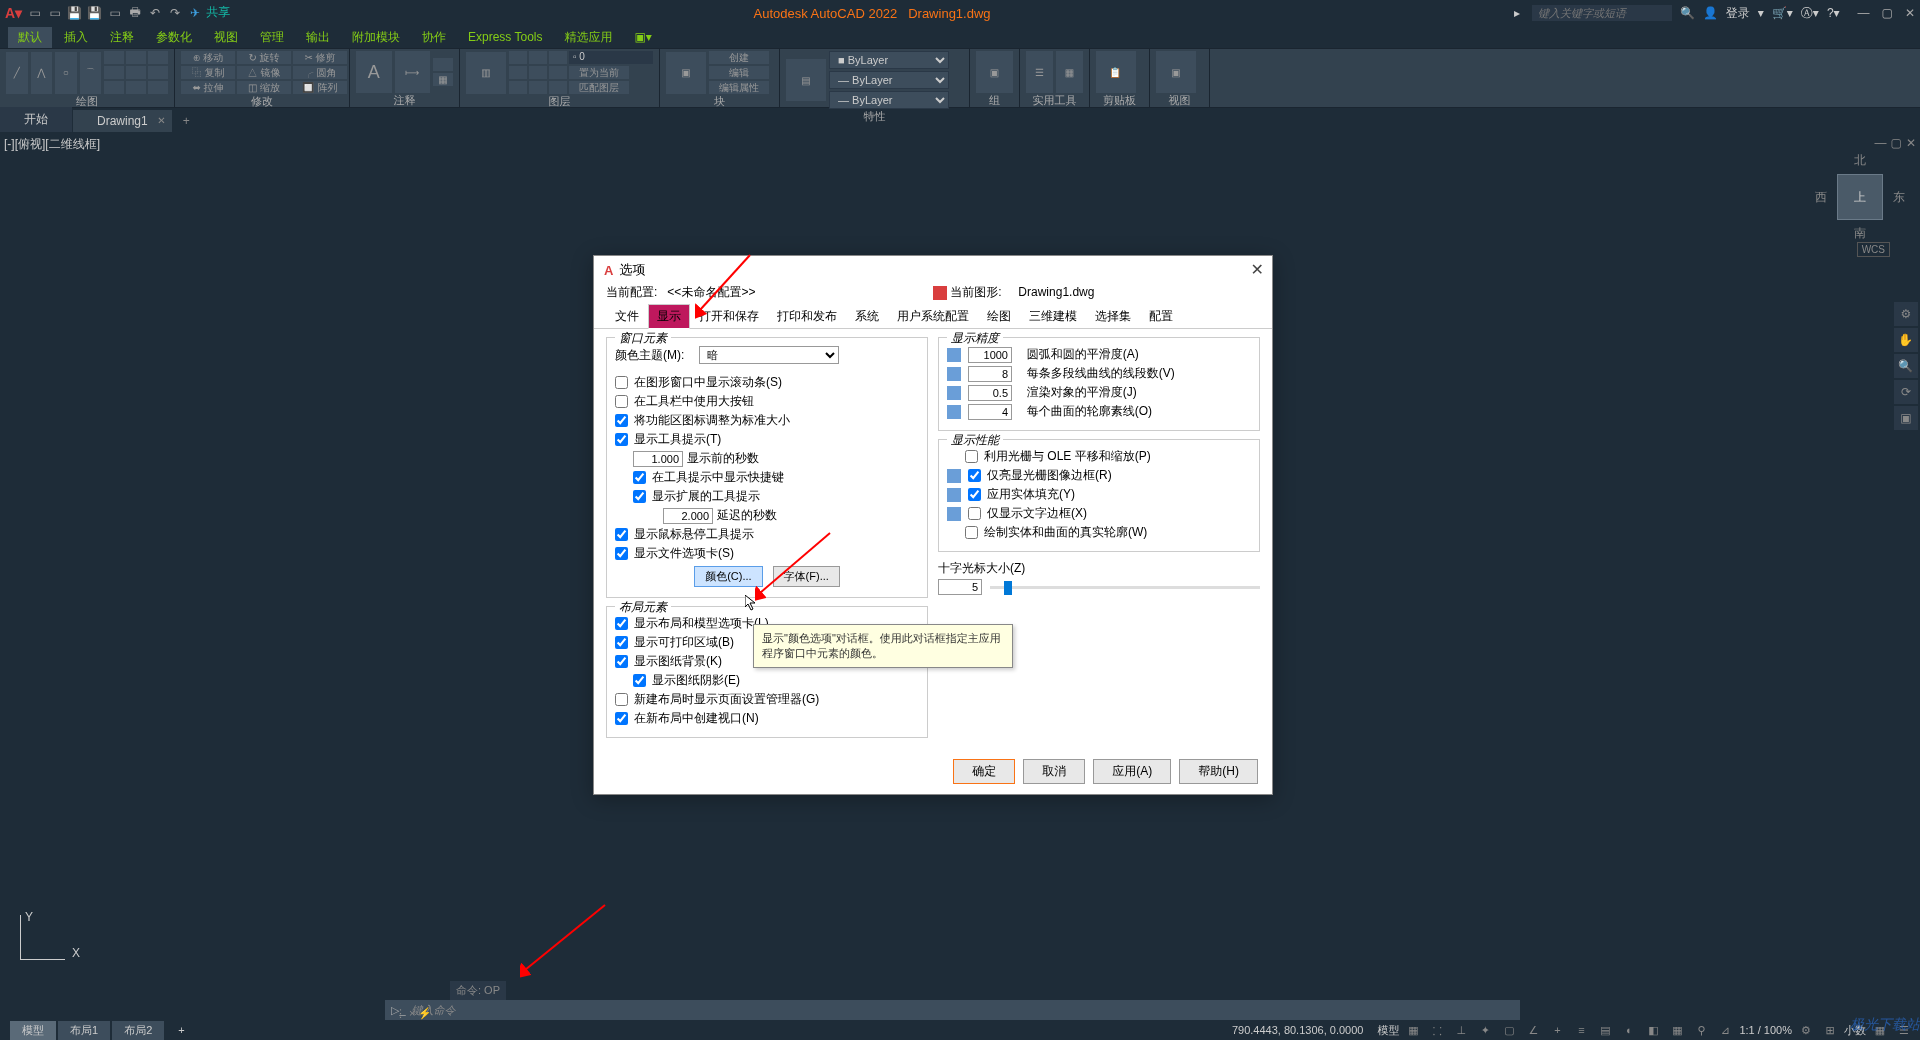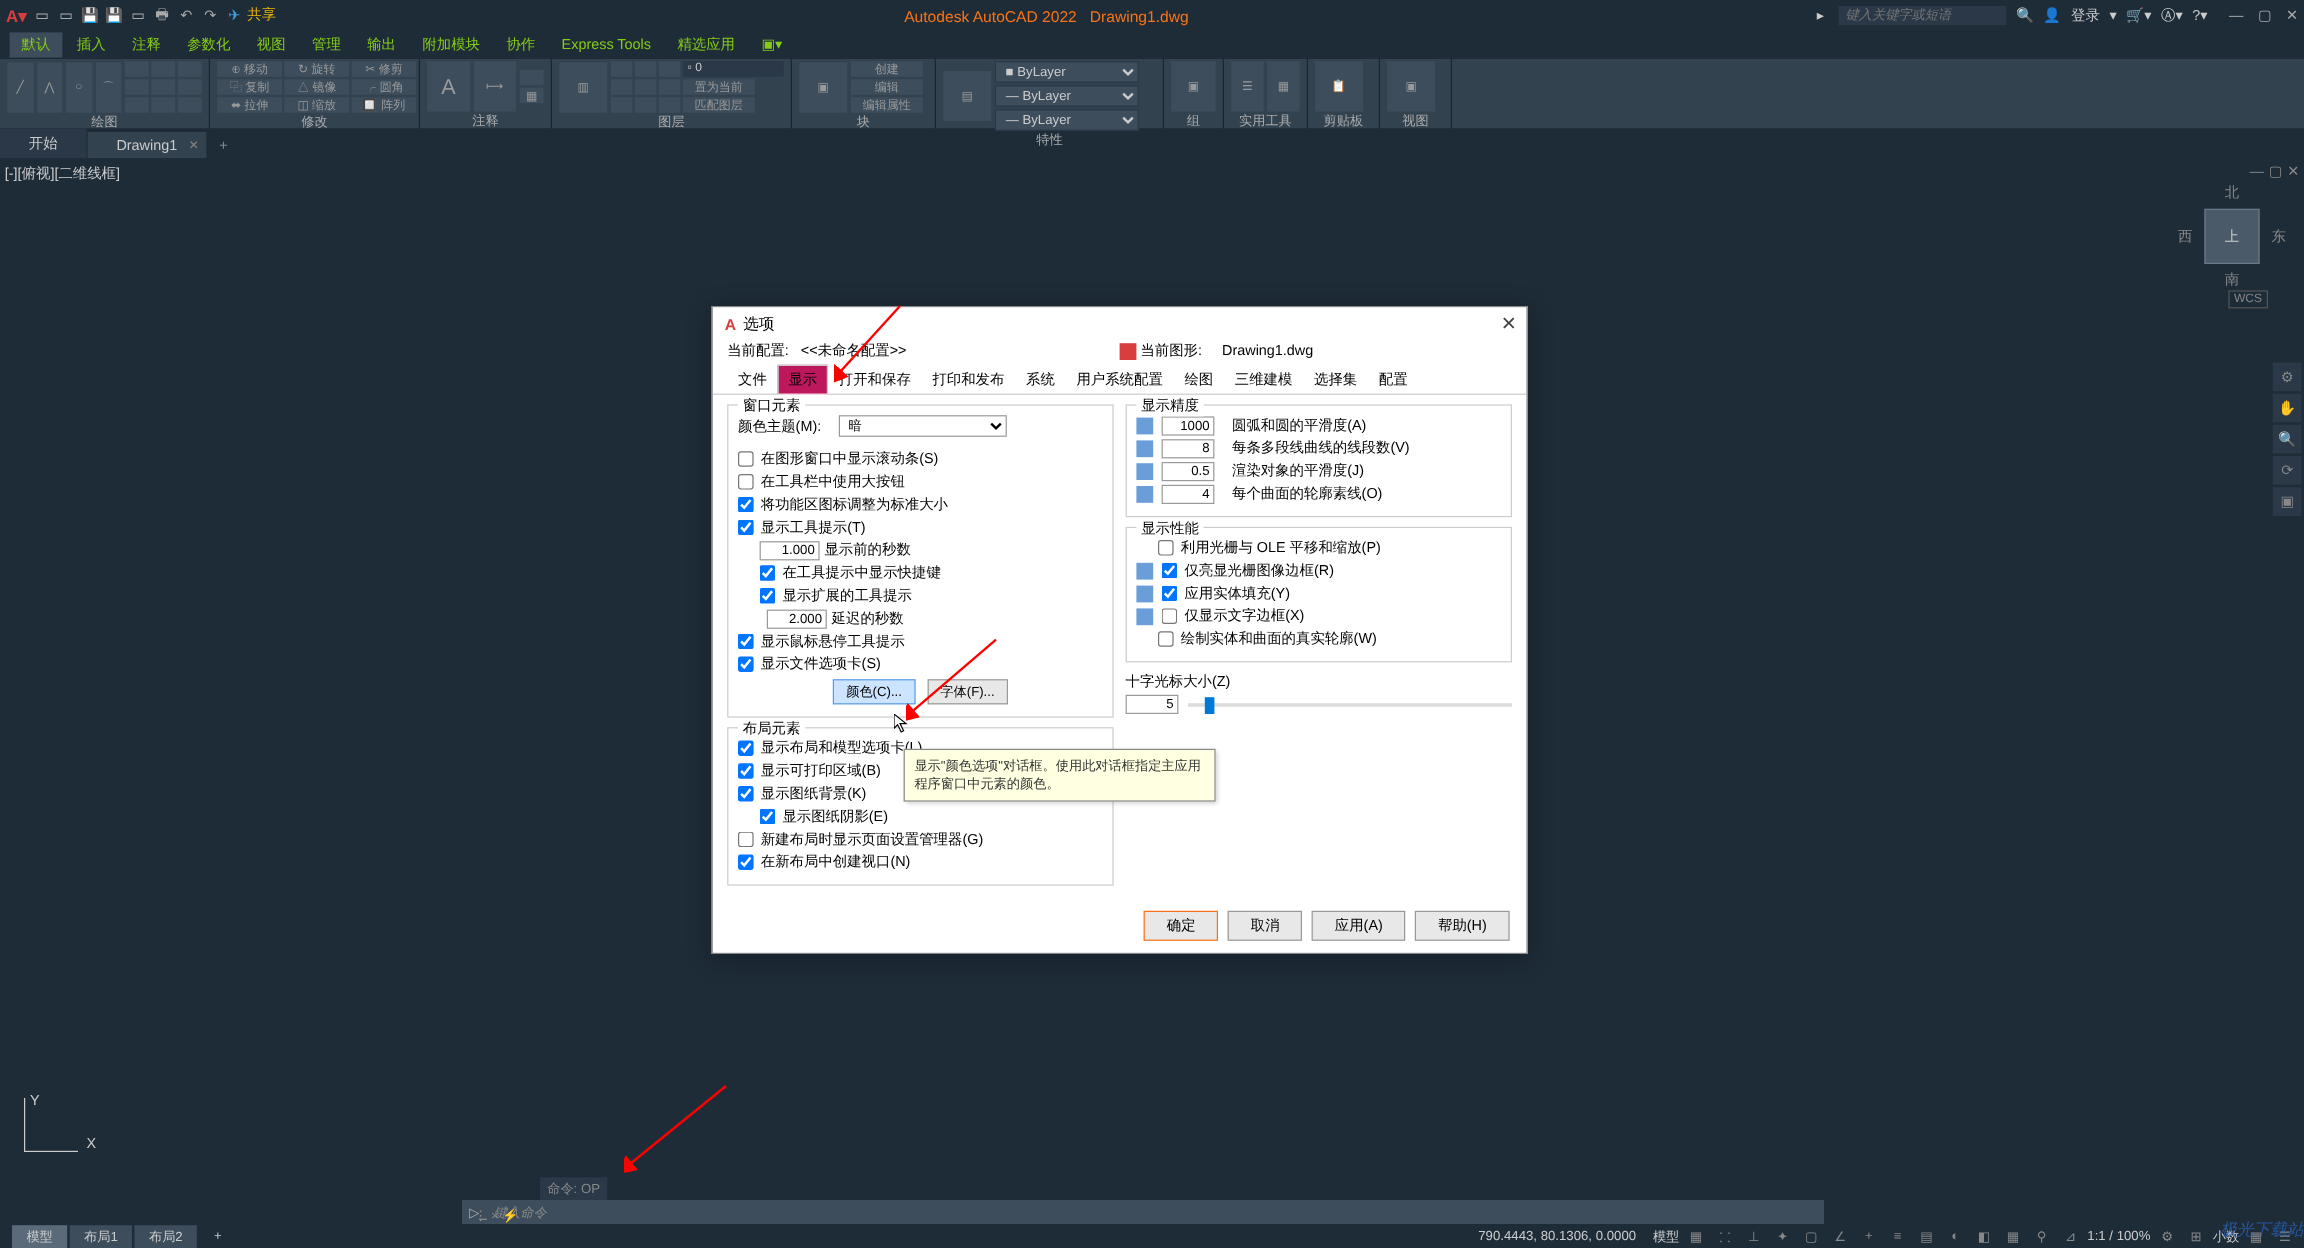--- a/index.html
+++ b/index.html
@@ -83,25 +83,25 @@
 .dlg-close { position: absolute; top: 4px; right: 8px; font-size: 16px; color: #444; }
 .dlg-row1 { display: flex; padding: 0 12px; font-size: 12px; align-items: center; }
 .dlg-profile { flex: 1; }
 .dlg-draw { flex: 1; }
 .dlg-tabs { display: flex; padding: 0 12px; border-bottom: 1px solid #ccc; font-size: 12px; margin-top: 2px; }
 .dlg-tab { padding: 3px 8px; border: 1px solid transparent; position: relative; top: 1px; }
 .dlg-tab.active { border: 1px solid #ccc; border-bottom: 1px solid #fff; background: #be185d; }
 .dlg-body { display: flex; padding: 8px 12px; gap: 10px; font-size: 12px; }
 .dlg-col { flex: 1; }
 .fieldset { border: 1px solid #ccc; padding: 6px 8px 8px; margin-bottom: 8px; position: relative; }
-.fieldset-title { position: absolute; top: -8px; left: 8px; background: #fff; padding: 0 4px; font-size: 12px; }
+.fieldset-title { position: absolute; top: -8px; left: 8px; background: #fff; padding: 0 4px; font-size: 12px; font-style: italic; }
 .frow { display: flex; align-items: center; margin: 2px 0; gap: 4px; }
 .frow input[type="checkbox"] { margin-right: 2px; }
 .frow.indent { margin-left: 18px; }
-.frow.indent2 { margin-left: 24px; }
+.frow.indent2 { margin-left: 48px; }
 .num-input { width: 50px; border: 1px solid #999; padding: 1px 3px; font-size: 11px; text-align: right; background: #fff; }
 .num-input.wide { width: 44px; }
 .sel { border: 1px solid #999; padding: 1px 3px; font-size: 11px; width: 140px; background: #fff; }
 .btn-sm { border: 1px solid #999; padding: 2px 10px; font-size: 11px; background: #e8e8e8; }
 .btn-sm.hilite { background: #cde4ff; border: 1px solid #5a9de8; }
 .slider-row { display: flex; align-items: center; gap: 8px; margin: 2px 0; }
 .slider-track { flex: 1; height: 3px; background: #ddd; position: relative; }
 .slider-thumb { position: absolute; top: -5px; width: 8px; height: 14px; background: #0078d7; }
 .tooltip { position: absolute; left: 600px; top: 485px; width: 260px; background: #ffffe1; border: 1px solid #888; padding: 6px 8px; font-size: 11px; color: #333; z-index: 10; box-shadow: 2px 2px 4px rgba(0,0,0,0.2); }
 .dlg-btns { position: absolute; bottom: 10px; right: 14px; display: flex; gap: 8px; }
@@ -121,21 +121,21 @@
   <div class="qat">
     <span class="qat-btn">▭</span>
     <span class="qat-btn">▭</span>
     <span class="qat-btn">💾</span>
     <span class="qat-btn">💾</span>
     <span class="qat-btn">▭</span>
     <span class="qat-btn">🖶</span>
     <span class="qat-btn">↶</span>
     <span class="qat-btn">↷</span>
     <span class="qat-btn" style="color:#3ea0e0">✈</span>
-    <span style="color:#eab308">共享</span>
+    <span style="color:#14b8a6">共享</span>
   </div>
   <div class="title-center">
     <span>Autodesk AutoCAD 2022</span>&nbsp;&nbsp;&nbsp;<span>Drawing1.dwg</span>
   </div>
   <div class="title-right">
     <span style="margin-right:4px">▸</span>
     <input class="search-box" placeholder="键入关键字或短语" style="">
     <span>🔍</span>
     <span>👤</span>
     <span>登录</span>

